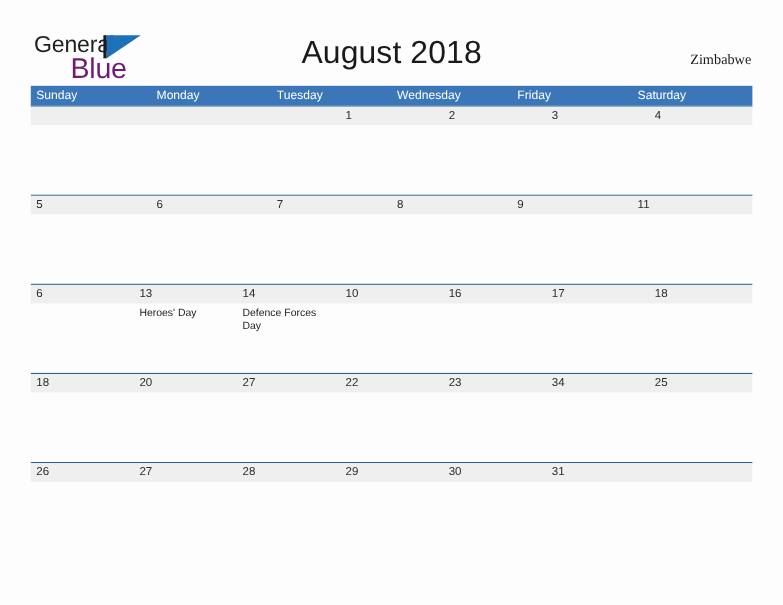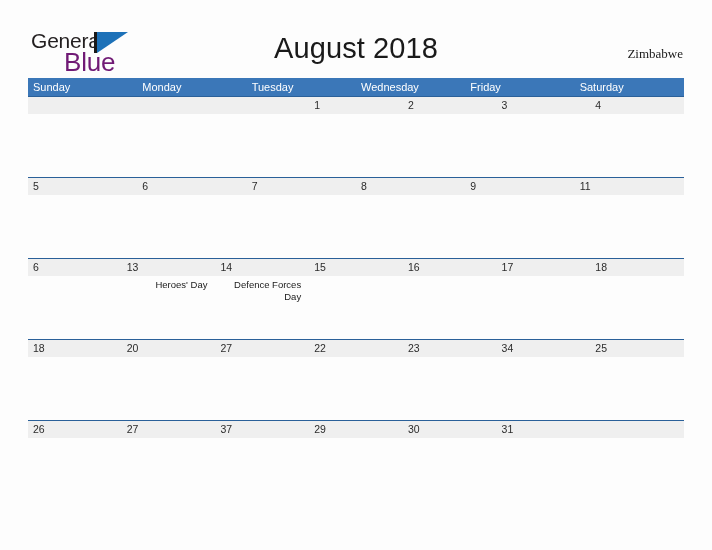--- a/index.html
+++ b/index.html
@@ -151,21 +151,20 @@
     background: #fdfdfd;
   }
   .ev-cell {
     flex: 1 1 0;
     padding: 3px 8px 0 5px;
     font-size: 9.5px;
     line-height: 12px;
     color: #1a1a1a;
     font-family: "Liberation Sans", sans-serif;
     word-wrap: break-word;
-    text-align: right;
   }
   .week:first-of-type .week-rule { background: #2a6099; }
   .week.last .week-events { height: 0; overflow: hidden; }
 </style>
 </head>
 <body>
 
 <div class="page">
 
   <div class="header">
@@ -238,21 +237,21 @@
         <div class="ev-cell"></div>
       </div>
     </div>
 
     <div class="week">
       <div class="week-rule"></div>
       <div class="week-numbers">
         <div class="num-cell">6</div>
         <div class="num-cell">13</div>
         <div class="num-cell">14</div>
-        <div class="num-cell">15</div>
+        <div class="num-cell">10</div>
         <div class="num-cell">16</div>
         <div class="num-cell">17</div>
         <div class="num-cell">18</div>
       </div>
       <div class="week-events">
         <div class="ev-cell"></div>
         <div class="ev-cell">Heroes' Day</div>
         <div class="ev-cell">Defence Forces Day</div>
         <div class="ev-cell"></div>
         <div class="ev-cell"></div>
@@ -281,21 +280,21 @@
         <div class="ev-cell"></div>
         <div class="ev-cell"></div>
       </div>
     </div>
 
     <div class="week last">
       <div class="week-rule"></div>
       <div class="week-numbers">
         <div class="num-cell">26</div>
         <div class="num-cell">27</div>
-        <div class="num-cell">37</div>
+        <div class="num-cell">28</div>
         <div class="num-cell">29</div>
         <div class="num-cell">30</div>
         <div class="num-cell">31</div>
         <div class="num-cell"></div>
       </div>
       <div class="week-events">
         
         
         
         

